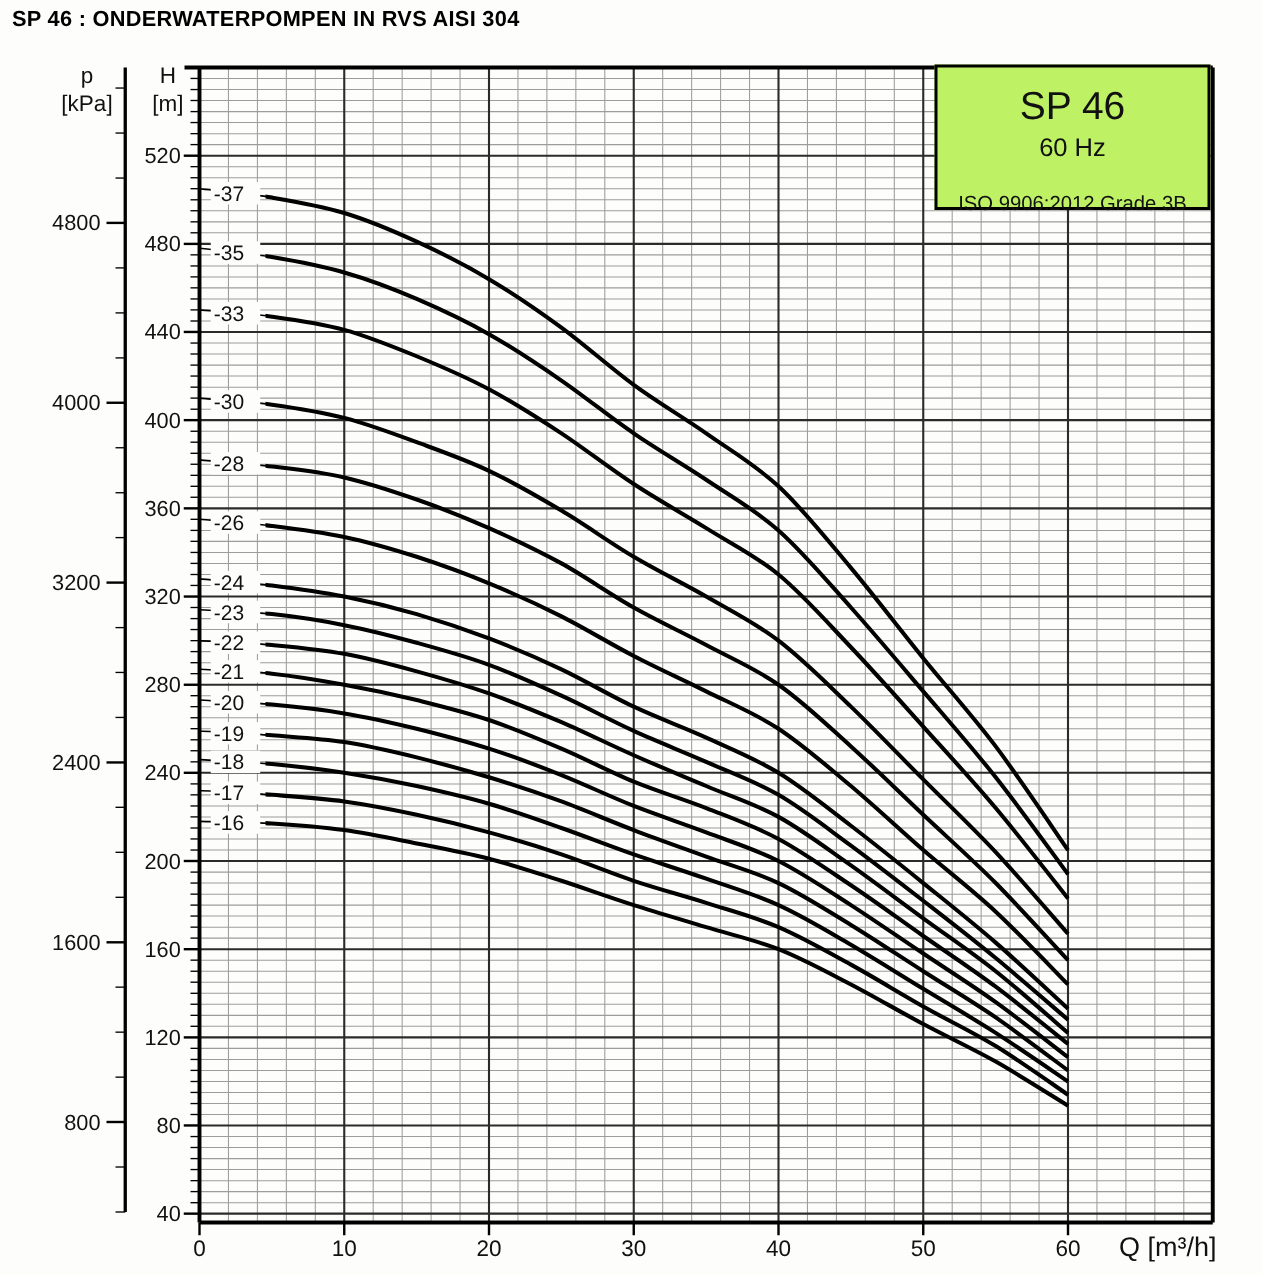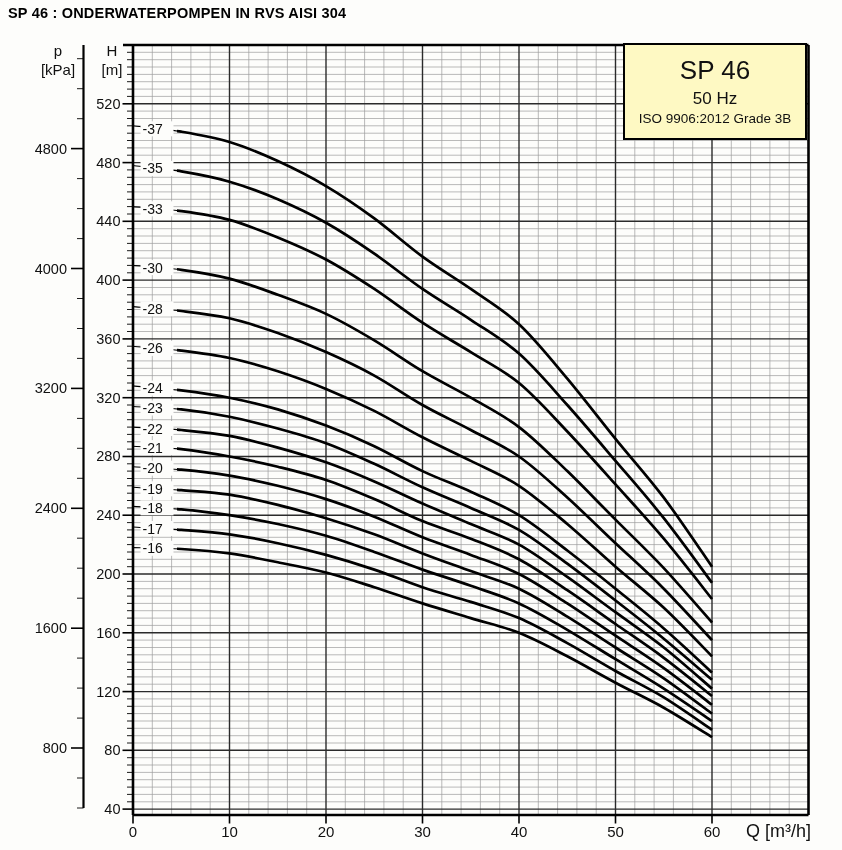--- a/index.html
+++ b/index.html
@@ -20,25 +20,25 @@
   }
   .p-label { left:34px; top:41px; width:48px; }
   .h-label { left:90px; top:41px; width:44px; }
   .q-label {
     position:absolute; z-index:2; left:746px; top:821px;
     font-size:18px; color:#111;
   }
   .legend {
     position:absolute; z-index:3; left:623px; top:43px;
     width:184px; height:97px; box-sizing:border-box;
-    background:#fef9c3; border:2px solid #000; text-align:center;
+    background:#bef264; border:2px solid #000; text-align:center;
   }
   .legend .model { font-size:26px; line-height:28px; margin-top:11px; }
   .legend .freq  { font-size:17px; line-height:19px; margin-top:5px; }
-  .legend .iso   { font-size:13.5px; line-height:15px; margin-top:3px; }
+  .legend .iso   { font-size:13.5px; line-height:15px; margin-top:20px; }
 </style>
 </head>
 <body>
 
 <div class="stage">
   <div class="page-title">SP 46 : ONDERWATERPOMPEN IN RVS AISI 304</div>
 
   <svg class="chart" id="chart" width="842" height="850" viewBox="0 0 842 850">
       <defs>
         <clipPath id="ck">
@@ -452,16 +452,16 @@
 
   <div class="axis-corner h-label">
     <div>H</div>
     <div>[m]</div>
   </div>
 
   <div class="q-label">Q [m³/h]</div>
 
   <div class="legend">
     <div class="model">SP 46</div>
-    <div class="freq">50 Hz</div>
+    <div class="freq">60 Hz</div>
     <div class="iso">ISO 9906:2012 Grade 3B</div>
   </div>
 </div>
 
 </body></html>

